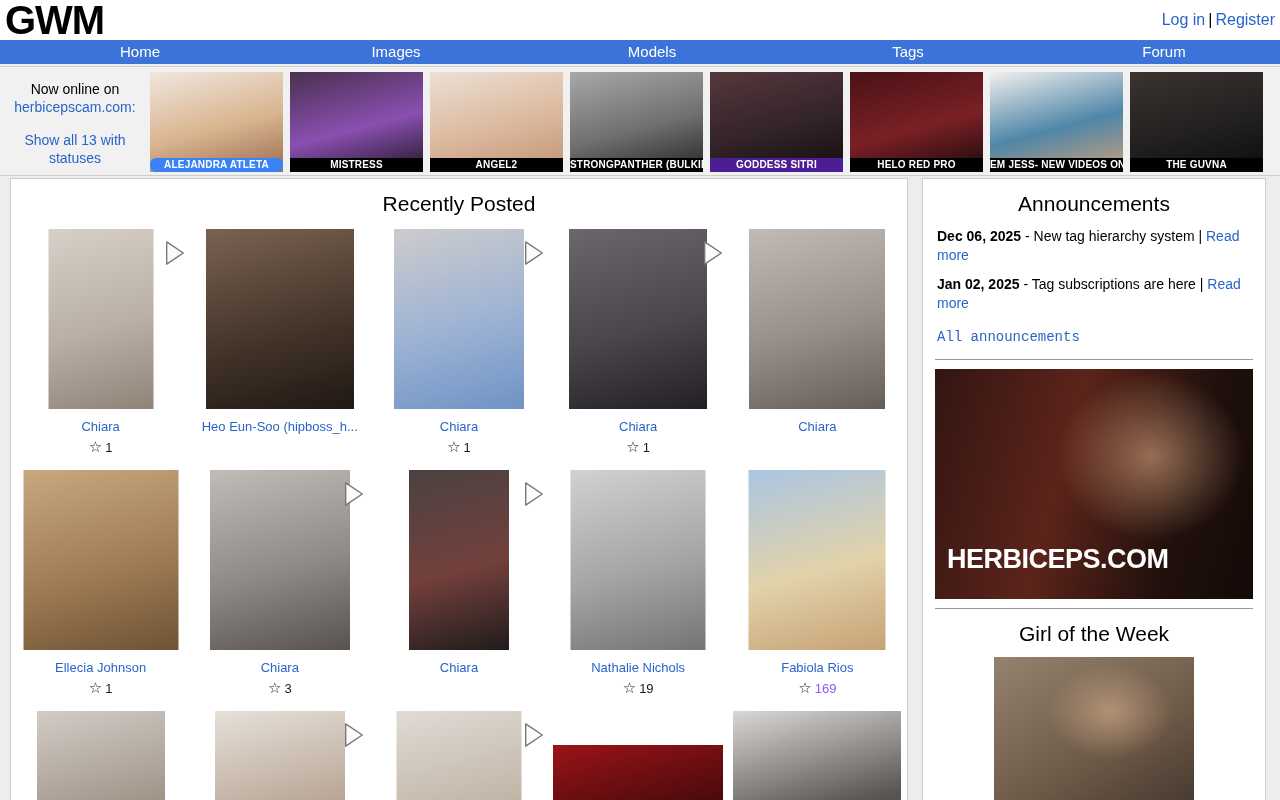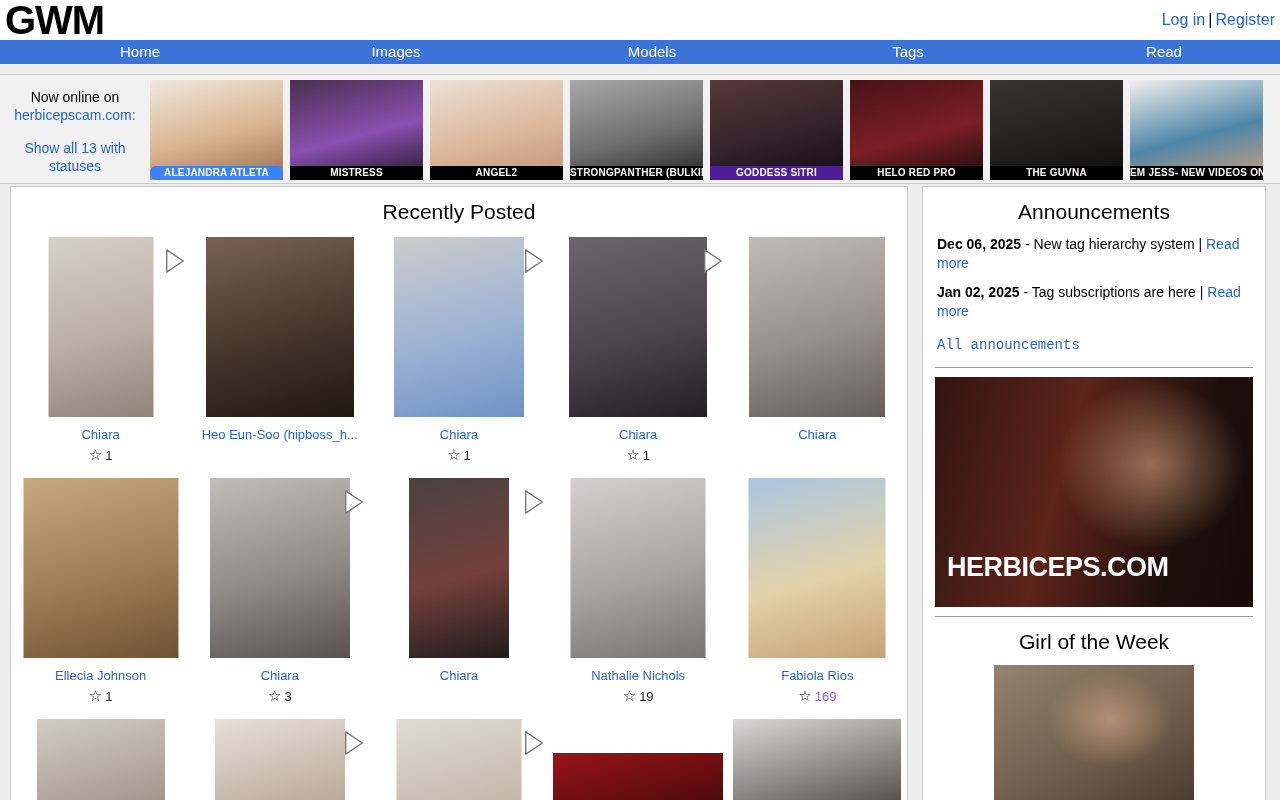--- a/index.html
+++ b/index.html
@@ -23,21 +23,21 @@
   .logo{font-size:40px;font-weight:700;letter-spacing:-1px;line-height:38px;color:#000;padding-left:2px;}
   .auth{font-size:16px;padding-right:2px;}
   .auth-sep{color:#000;margin:0 3px;}
 
   
   .navbar{height:24px;background:var(--nav-bg);display:flex;}
   .nav-item{flex:1;text-align:center;color:#fff;font-size:15px;line-height:24px;text-decoration:none;padding-left:24px;}
 
   
   .online-strip{height:110px;background:#f1f1f1;border-top:1px solid #ccc;border-bottom:1px solid #ccc;
-    margin-top:10px;display:flex;align-items:flex-start;padding-top:5px;}
+    margin-top:2px;display:flex;align-items:flex-start;padding-top:5px;}
   .online-intro{width:150px;flex:0 0 150px;text-align:center;font-size:14px;padding-top:9px;line-height:1.25;}
   .show-all{margin-top:16px;padding:0 12px;}
   .online-thumbs{display:flex;}
   .othumb{position:relative;width:133px;height:100px;margin-right:7px;overflow:hidden;background:#000;}
   .othumb-img{position:absolute;left:0;top:0;right:0;bottom:0;}
   .olabel{position:absolute;left:0;right:0;bottom:0;background:#000;color:#fff;font-size:10px;font-weight:700;
     text-align:center;padding:1px 0 2px;white-space:nowrap;overflow:hidden;letter-spacing:.2px;}
 
   
   .content{display:flex;padding:2px 14px 0 10px;gap:14px;align-items:flex-start;}
@@ -81,21 +81,21 @@
     <div class="auth">
       <a class="link">Log in</a><span class="auth-sep">|</span><a class="link">Register</a>
     </div>
   </header>
 
   <nav class="navbar">
       <a class="nav-item">Home</a>
       <a class="nav-item">Images</a>
       <a class="nav-item">Models</a>
       <a class="nav-item">Tags</a>
-      <a class="nav-item">Read</a>
+      <a class="nav-item">Forum</a>
     </nav>
 
   <section class="online-strip">
     <div class="online-intro">
       <span>Now online on</span><br>
       <a class="link">herbicepscam.com:</a>
       <div class="show-all"><a class="link">Show all 13 with statuses</a></div>
     </div>
     <div class="online-thumbs">
   <div class="othumb">
@@ -122,27 +122,27 @@
     <div class="othumb-img" style="background: linear-gradient(165deg, rgb(86, 56, 60) 0%, rgb(51, 35, 42) 55%, rgb(18, 13, 16) 100%);"></div>
     <div class="olabel" style="background: #4c1d95; color: rgb(255, 255, 255);">GODDESS SITRI</div>
   </div>
 
   <div class="othumb">
     <div class="othumb-img" style="background: linear-gradient(165deg, rgb(74, 18, 22) 0%, rgb(122, 32, 37) 55%, rgb(26, 10, 12) 100%);"></div>
     <div class="olabel" style="background: rgb(0, 0, 0); color: rgb(255, 255, 255);">HELO RED PRO</div>
   </div>
 
   <div class="othumb">
+    <div class="othumb-img" style="background: linear-gradient(165deg, rgb(242, 240, 238) 0%, rgb(79, 134, 168) 55%, rgb(201, 160, 124) 100%);"></div>
+    <div class="olabel" style="background: rgb(0, 0, 0); color: rgb(255, 255, 255);">EM JESS- NEW VIDEOS ON</div>
+  </div>
+
+  <div class="othumb">
     <div class="othumb-img" style="background: linear-gradient(165deg, rgb(58, 52, 48) 0%, rgb(35, 32, 32) 55%, rgb(15, 13, 12) 100%);"></div>
     <div class="olabel" style="background: rgb(0, 0, 0); color: rgb(255, 255, 255);">THE GUVNA</div>
-  </div>
-
-  <div class="othumb">
-    <div class="othumb-img" style="background: linear-gradient(165deg, rgb(242, 240, 238) 0%, rgb(79, 134, 168) 55%, rgb(201, 160, 124) 100%);"></div>
-    <div class="olabel" style="background: rgb(0, 0, 0); color: rgb(255, 255, 255);">EM JESS- NEW VIDEOS ON</div>
   </div>
 </div>
   </section>
 
   <div class="content">
     <main class="panel main-panel">
       <h2 class="panel-title">Recently Posted</h2>
       <div class="grid">
   <div class="card">
     <div class="thumb-area">

